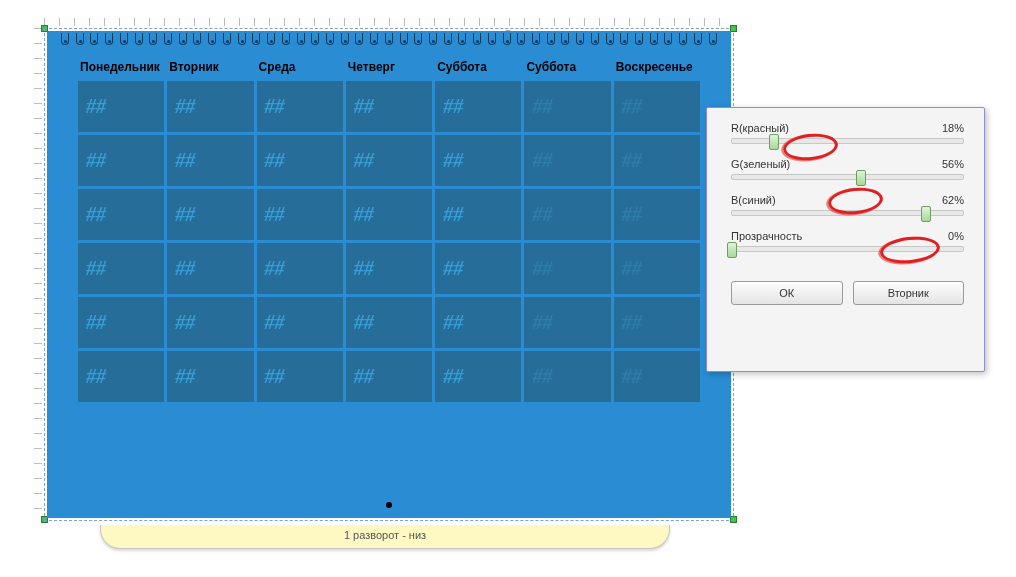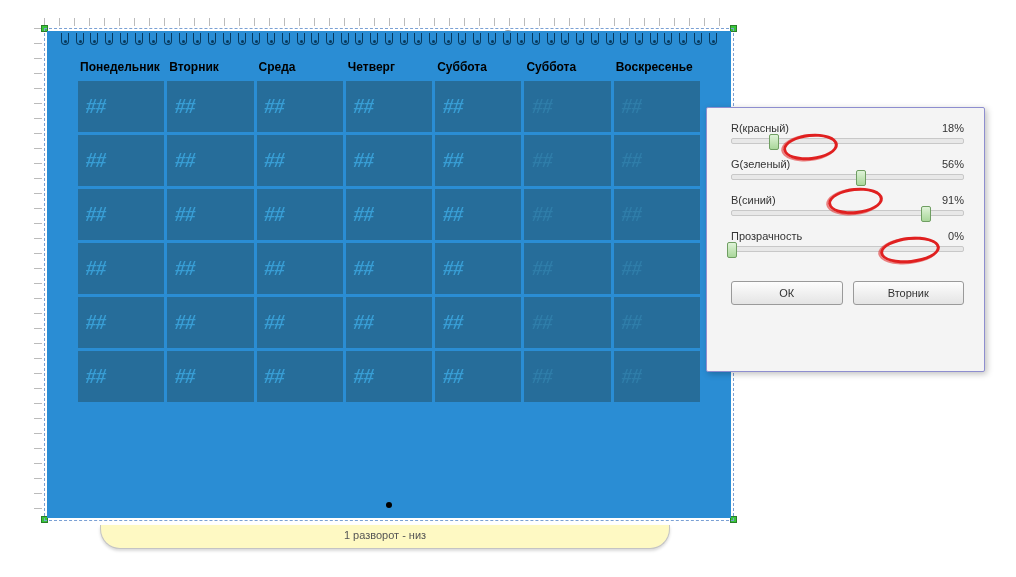--- a/index.html
+++ b/index.html
@@ -355,21 +355,21 @@
           <span>G(зеленый)</span>
           <span class="val">56%</span>
         </div>
         <div class="track">
           <div class="thumb" style="left: 56%;"></div>
         </div>
       </div>
       <div class="slider-block">
         <div class="slider-row">
           <span>B(синий)</span>
-          <span class="val">91%</span>
+          <span class="val">62%</span>
         </div>
         <div class="track">
           <div class="thumb" style="left: 84%;"></div>
         </div>
       </div>
       <div class="slider-block">
         <div class="slider-row">
           <span>Прозрачность</span>
           <span class="val">0%</span>
         </div>

